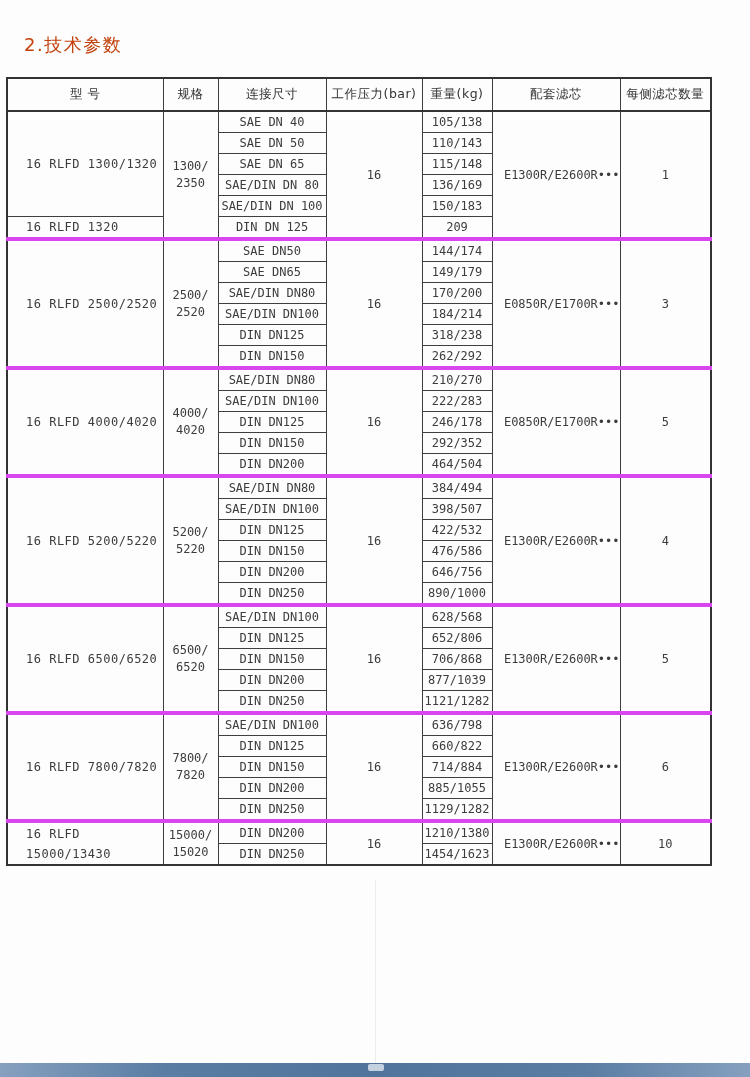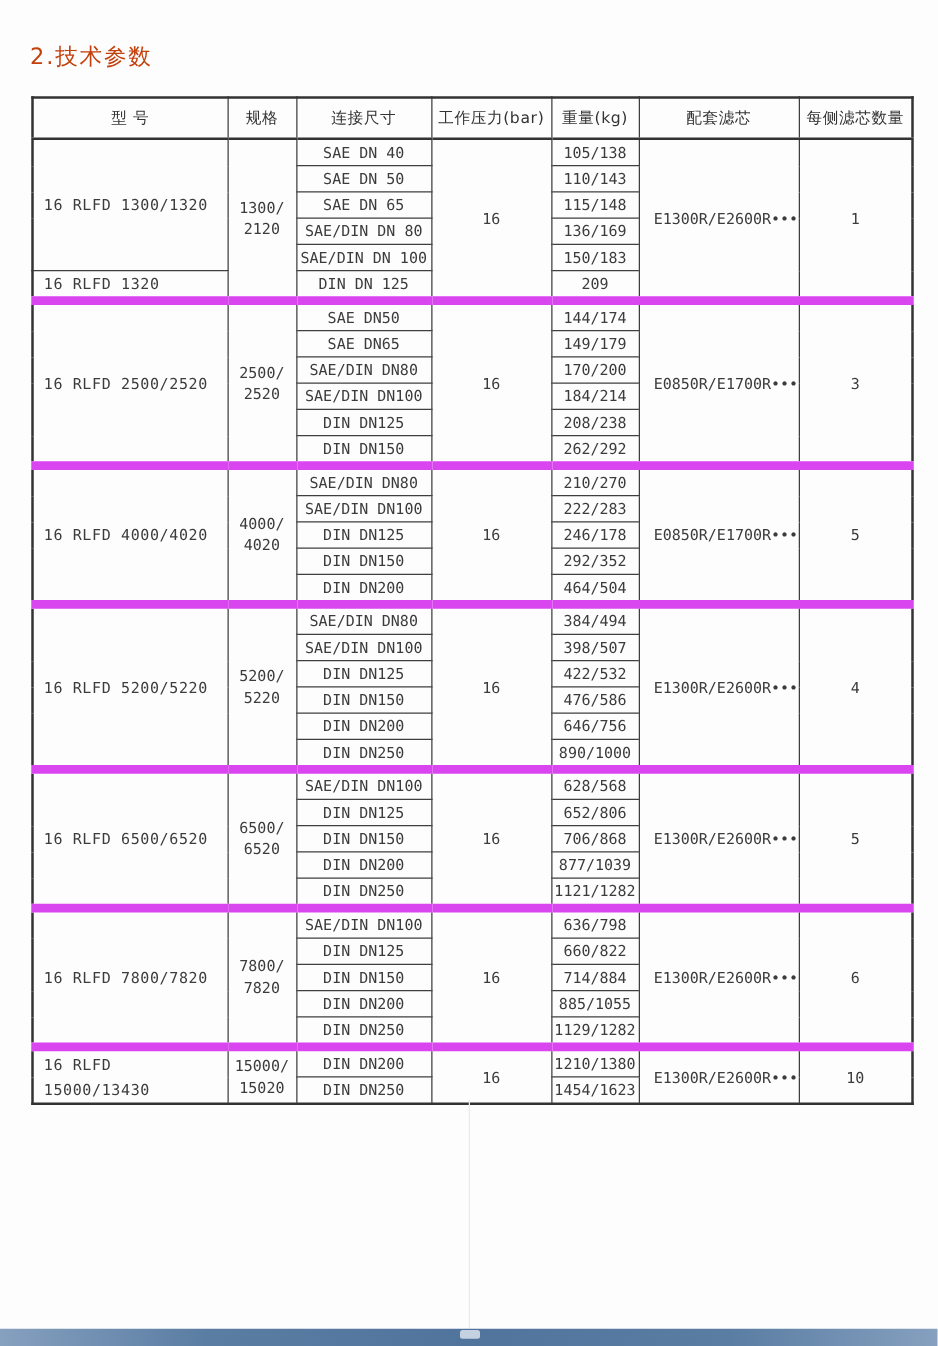--- a/index.html
+++ b/index.html
@@ -7,41 +7,41 @@
     width:750px; height:1077px; position:relative;
     background:#fdfdfd; overflow:hidden;
     font-family:"DejaVu Sans","Liberation Sans",sans-serif;
     color:#3a3a3a;
   }
   .page-title {
     position:absolute; left:24px; top:33px;
     font-size:18px; letter-spacing:1.5px; color:#c2410c;
   }
   table.spec-table {
-    position:absolute; left:25px; top:77px;
+    position:absolute; left:6px; top:77px;
     width:704px; border-collapse:collapse; table-layout:fixed;
     border:2px solid #333;
   }
   .spec-table th, .spec-table td {
     border:1px solid #3f3f3f;
     text-align:center; vertical-align:middle;
     padding:0; overflow:hidden;
   }
   .spec-table th {
     height:31px; font-weight:normal; font-size:12.5px;
     letter-spacing:0.5px; color:#333;
   }
   .spec-table td {
     height:20px; line-height:20px; font-size:12px;
     font-family:"DejaVu Sans Mono","DejaVu Sans","Liberation Mono",monospace;
     color:#3c3c3c;
   }
-  .spec-table tr.bt td { border-top:7px solid #d946ef; }
+  .spec-table tr.bt td { border-top:4px solid #d946ef; }
   .spec-table th { border-bottom:2px solid #333; }
-  td.model { text-align:left; padding-left:8px; letter-spacing:0.5px; }
+  td.model { text-align:left; padding-left:18px; letter-spacing:0.5px; }
   td.spec  { white-space:pre-line; line-height:17px; }
   td.filter{ text-align:right; padding-left:4px; letter-spacing:0; }
   td.weight{ letter-spacing:0; }
   .center-seam {
     position:absolute; left:375px; top:880px; width:1px; height:183px;
     background:#ececec;
   }
   .bottom-bar {
     position:absolute; left:0; bottom:0; width:750px; height:14px;
     background:linear-gradient(90deg,#86a0bf 0%,#5a7da3 22%,#50749c 50%,#5a7da3 78%,#86a0bf 100%);
@@ -75,21 +75,21 @@
       <th>重量(kg)</th>
       <th>配套滤芯</th>
       <th>每侧滤芯数量</th>
     </tr>
   </thead>
   <tbody>
 
     <tr>
       <td class="model" rowspan="5">16 RLFD 1300/1320</td>
       <td class="spec" rowspan="6">1300/
-2120</td>
+2350</td>
       <td class="size">SAE DN 40</td>
       <td class="press" rowspan="6">16</td>
       <td class="weight">105/138</td>
       <td class="filter" rowspan="6">E1300R/E2600R•••</td>
       <td class="count" rowspan="6">1</td>
     </tr>
     <tr>
       <td class="size">SAE DN 50</td>
       <td class="weight">110/143</td>
     </tr>
@@ -128,21 +128,21 @@
     <tr>
       <td class="size">SAE/DIN DN80</td>
       <td class="weight">170/200</td>
     </tr>
     <tr>
       <td class="size">SAE/DIN DN100</td>
       <td class="weight">184/214</td>
     </tr>
     <tr>
       <td class="size">DIN DN125</td>
-      <td class="weight">208/238</td>
+      <td class="weight">318/238</td>
     </tr>
     <tr>
       <td class="size">DIN DN150</td>
       <td class="weight">262/292</td>
     </tr>
 
     <tr class="bt">
       <td class="model" rowspan="5">16 RLFD 4000/4020</td>
       <td class="spec" rowspan="5">4000/
 4020</td>

